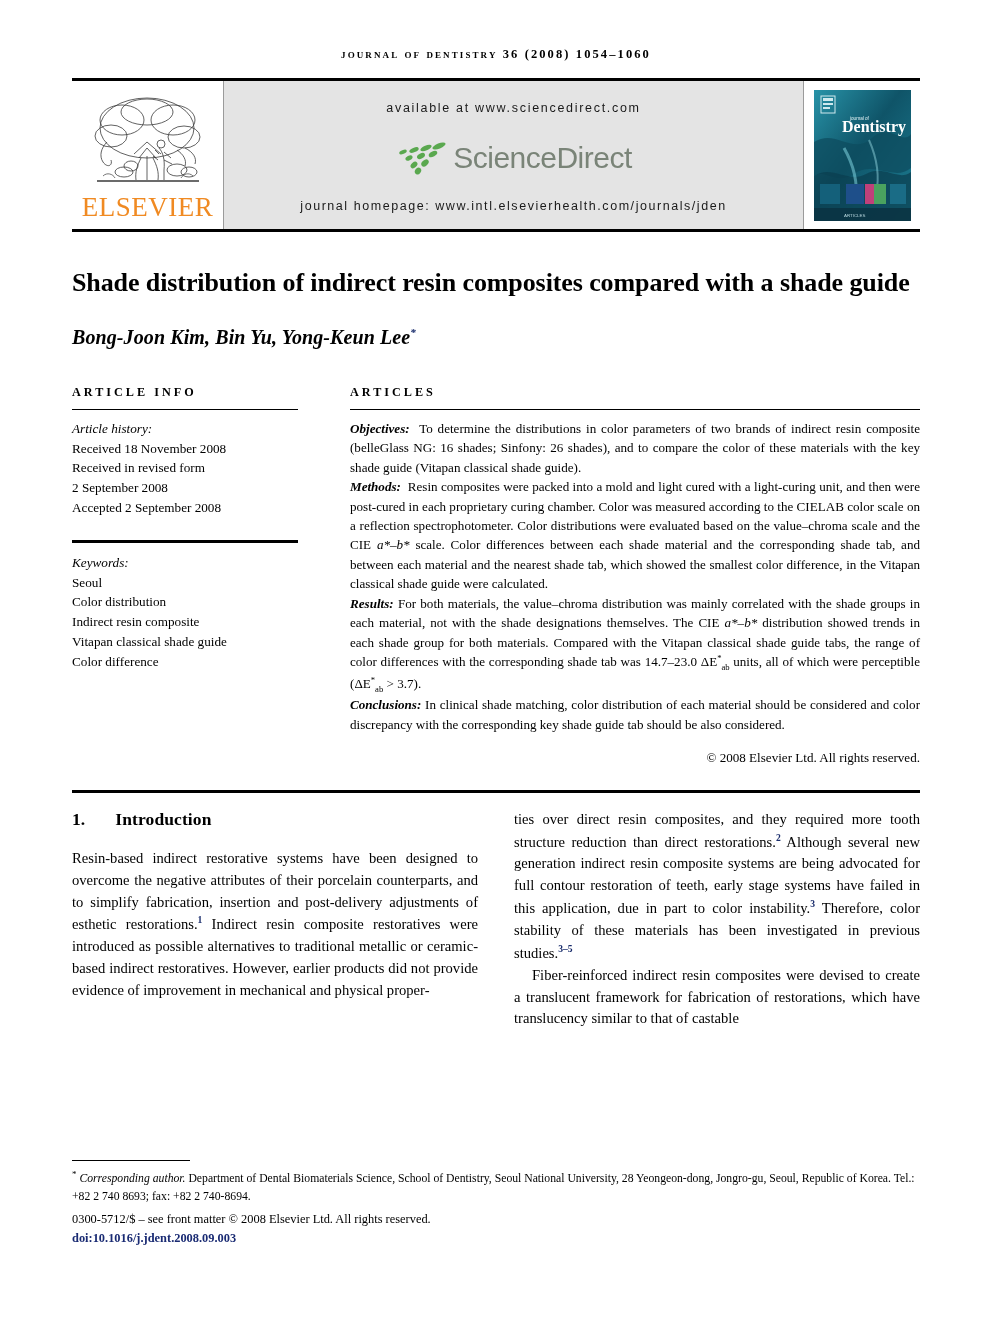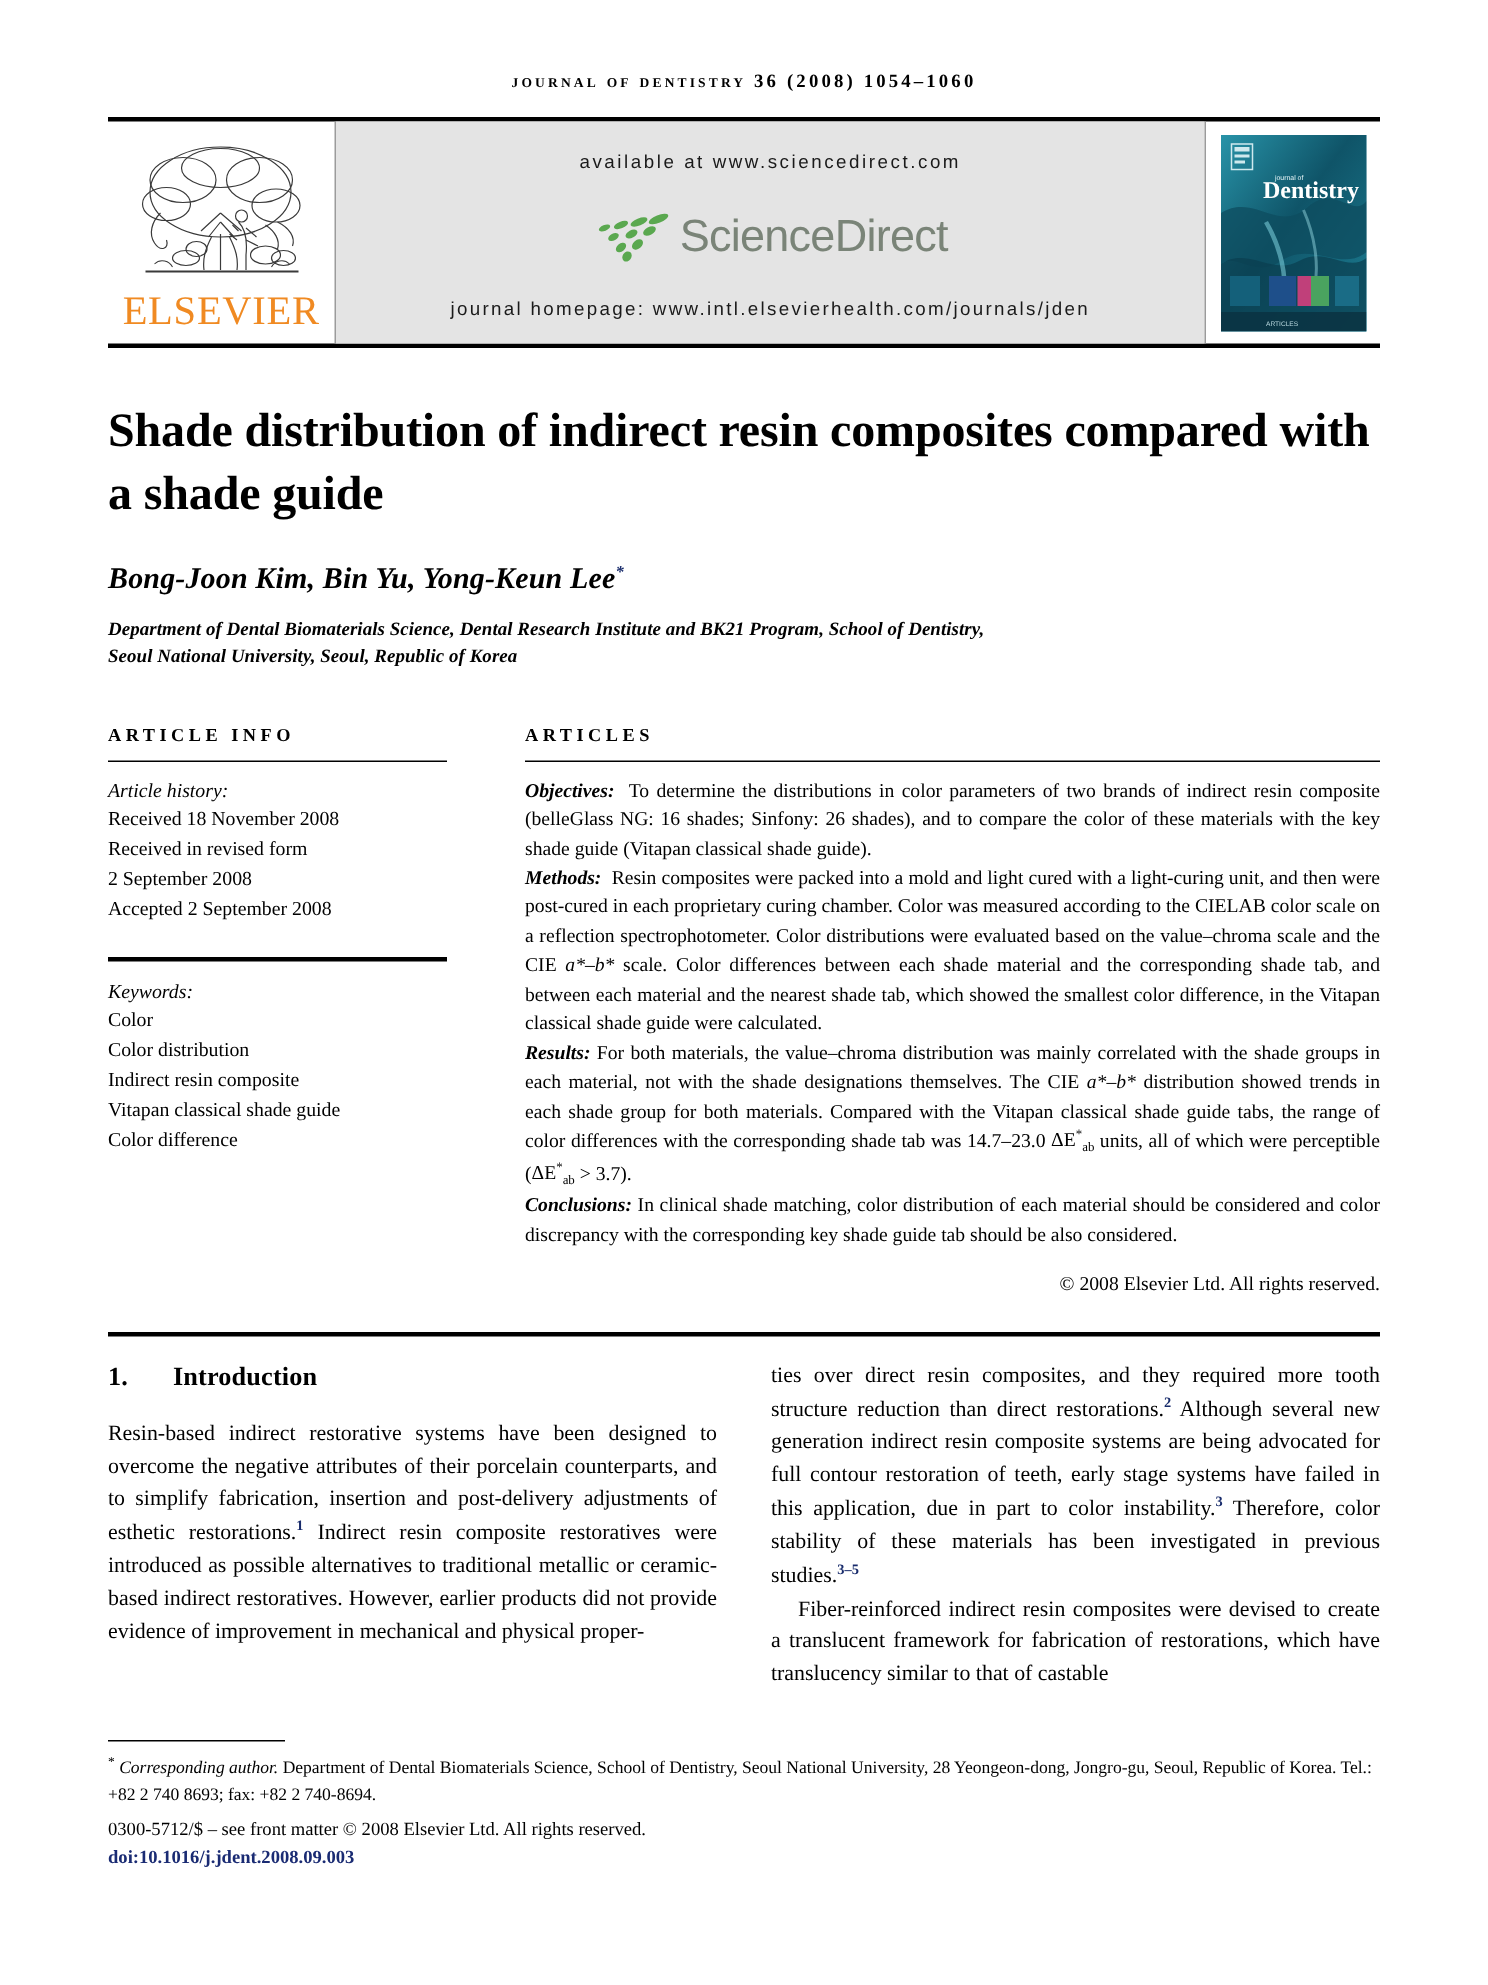--- a/index.html
+++ b/index.html
@@ -117,21 +117,21 @@
     position: relative;
     overflow: hidden;
     background: linear-gradient(160deg,#1d7f94 0%, #19667d 30%, #0e4f63 60%, #19788c 100%);
   }
   .cover svg { position:absolute; top:0; left:0; }
 
   
   .title {
     margin: 34px 72px 0 72px;
     font-family: "Liberation Serif", serif;
-    font-size: 32px;
+    font-size: 26px;
     font-weight: bold;
     line-height: 1.30;
     letter-spacing: -0.1px;
   }
   .authors {
     margin: 26px 72px 0 72px;
     font-size: 20px;
     font-weight: bold;
     font-style: italic;
     letter-spacing: 0.1px;
@@ -349,42 +349,38 @@
       </div>
     </div>
   </div>
 
   <h1 class="title">Shade distribution of indirect resin composites compared with a shade guide</h1>
 
   <div class="authors">
     <span>Bong-Joon Kim, Bin Yu, Yong-Keun Lee</span><sup>*</sup>
   </div>
 
-  <div class="affiliation">
-    <div>Department of Dental Biomaterials Science, Dental Research Institute and BK21 Program, School of Dentistry,</div>
-    <div>Seoul National University, Seoul, Republic of Korea</div>
-  </div>
 
   <div class="infoblock">
 
     <div class="col-info">
       <div class="sec-head">ARTICLE INFO</div>
       <div class="rule-thin"></div>
       <div class="info-para">
         <div class="it">Article history:</div>
         <div>Received 18 November 2008</div>
         <div>Received in revised form</div>
         <div>2 September 2008</div>
         <div>Accepted 2 September 2008</div>
       </div>
       <div style="height:22px"></div>
       <div class="rule-thick"></div>
       <div class="kw-block">
         <div class="it">Keywords:</div>
-        <div>Color</div>
+        <div>Seoul</div>
         <div>Color distribution</div>
         <div>Indirect resin composite</div>
         <div>Vitapan classical shade guide</div>
         <div>Color difference</div>
       </div>
     </div>
 
     <div class="col-abs">
       <div class="sec-head">ARTICLES</div>
       <div class="rule-thin"></div>

